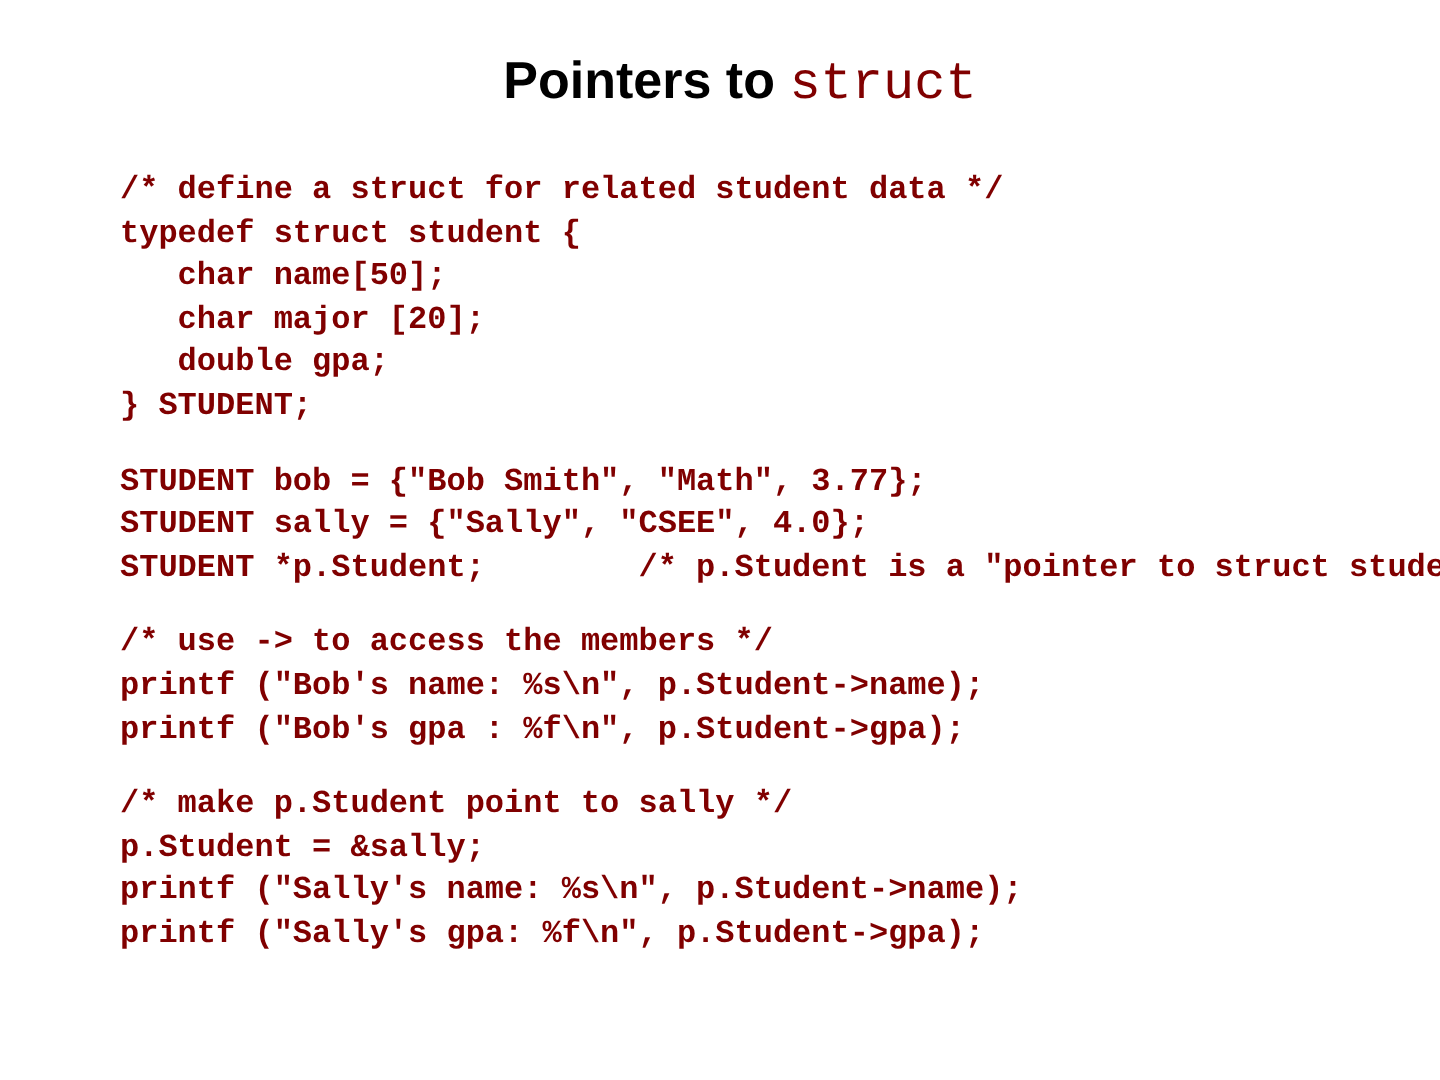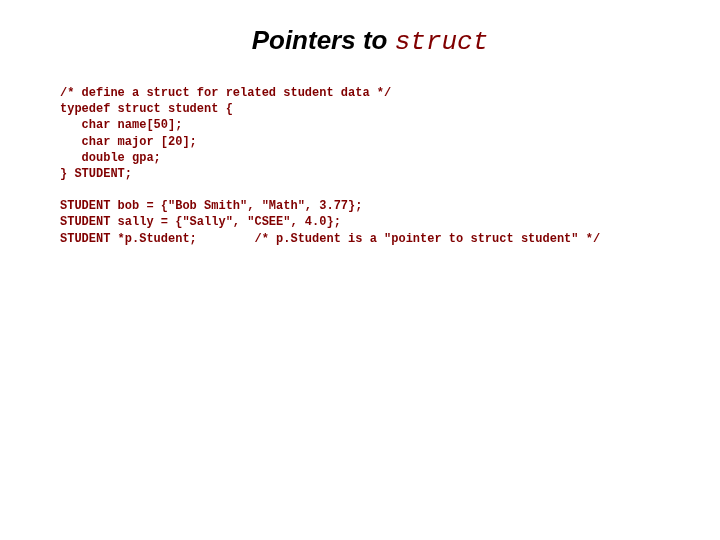--- a/index.html
+++ b/index.html
@@ -17,30 +17,29 @@
       width: 100%;
       height: 100%;
     }
     .title {
       text-align: center;
       font-size: 26px;
       font-weight: bold;
       color: #000;
       margin-bottom: 28px;
       margin-top: 5px;
-      font-style: italic;
     }
     .title .mono {
       font-family: "Courier New", Courier, monospace;
       color: #800000;
       font-weight: normal;
     }
     .code {
       font-family: "Courier New", Courier, monospace;
-      font-size: 12px;
+      font-size: 16px;
       font-weight: bold;
       color: #800000;
       line-height: 1.35;
       white-space: pre;
     }
     .block {
       margin-bottom: 16px;
     }
   </style>
 </head>
@@ -53,13 +52,20 @@
 
   <div class="code block">/* define a struct for related student data */
 typedef struct student {
    char name[50];
    char major [20];
    double gpa;
 } STUDENT;</div>
   <div class="code block">STUDENT bob = {"Bob Smith", "Math", 3.77};
 STUDENT sally = {"Sally", "CSEE", 4.0};
 STUDENT *p.Student;        /* p.Student is a "pointer to struct student" */</div>
+  <div class="code block">/* use -&gt; to access the members */
+printf ("Bob's name: %s\n", p.Student-&gt;name);
+printf ("Bob's gpa : %f\n", p.Student-&gt;gpa);</div>
+  <div class="code block">/* make p.Student point to sally */
+p.Student = &amp;sally;
+printf ("Sally's name: %s\n", p.Student-&gt;name);
+printf ("Sally's gpa: %f\n", p.Student-&gt;gpa);</div>
 </div>
 
 </body></html>

